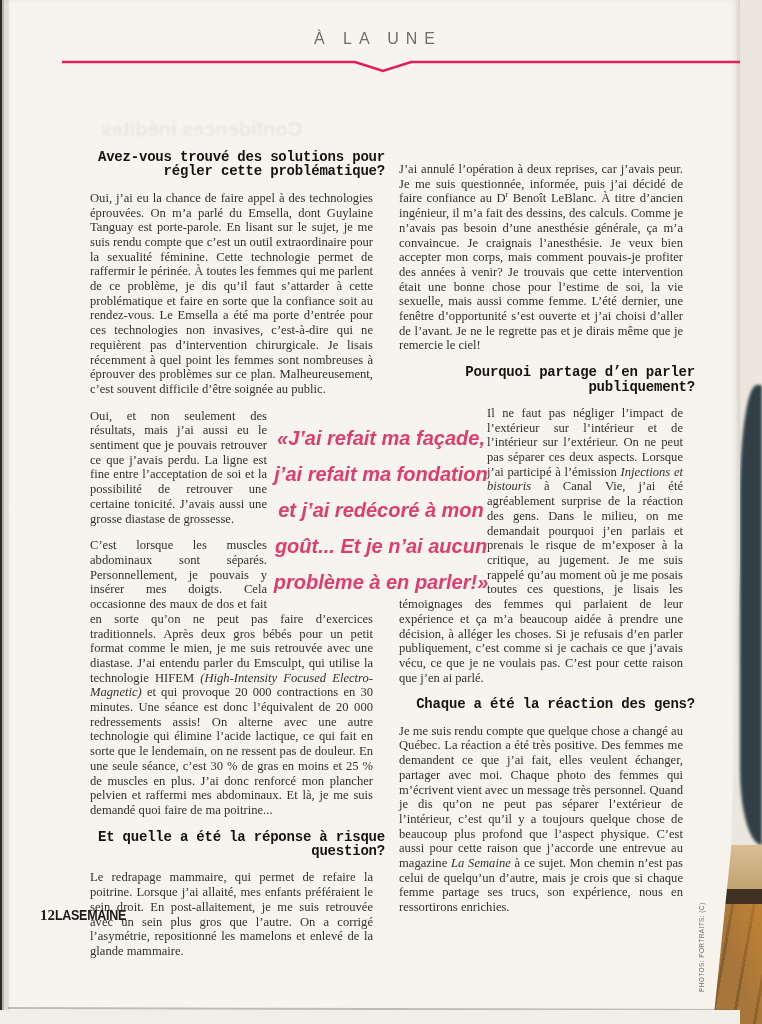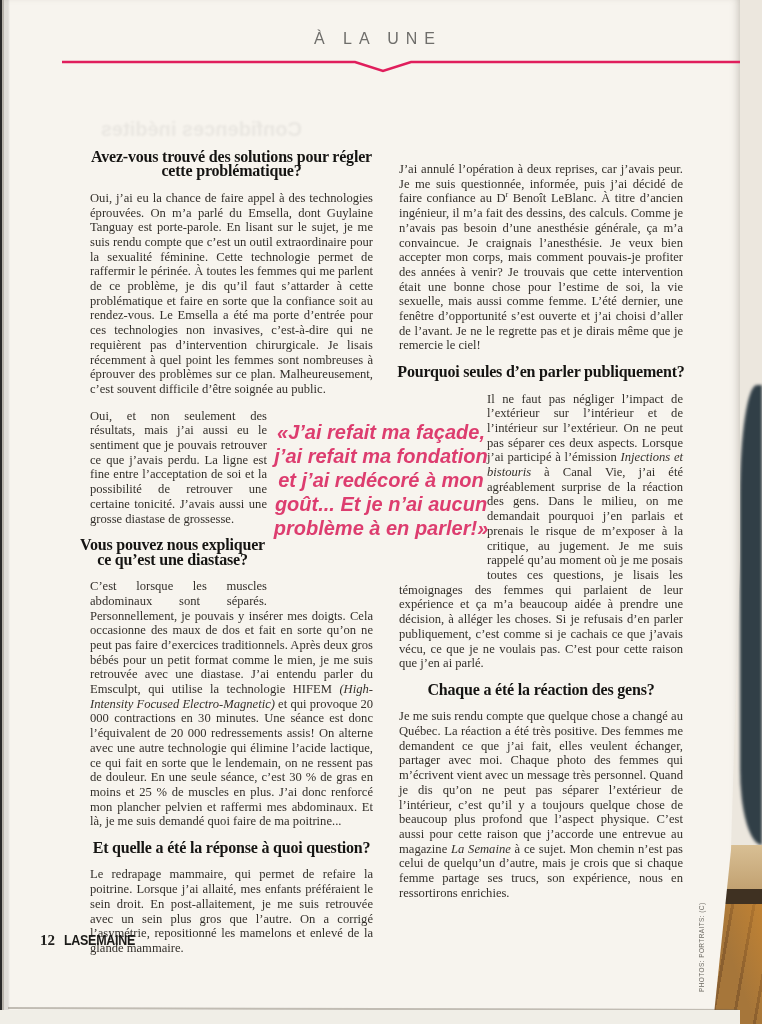--- a/index.html
+++ b/index.html
@@ -34,34 +34,34 @@
   
   .ghost{position:absolute;left:42px;top:118px;width:260px;
       font-family:"Liberation Sans",sans-serif;font-weight:800;font-size:20px;color:#3a3a3a;
       transform:scaleX(-1);opacity:.07;filter:blur(1px);}
 
   
   .col{position:absolute;top:150px;font-size:12.6px;line-height:14.7px;color:#34302b;}
   .col-left{left:78px;width:307px;}
   .col-right{left:387px;width:308px;}
   .col p{margin:12px;text-align:justify;}
-  .col h3{margin:0;font-family:Liberation Serif, serif;font-weight:700;font-size:16px;
-          line-height:14.4px;color:#151412;letter-spacing:-.2px;text-align:center;}
+  .col h3{margin:0;font-family:Liberation Mono, monospace;font-weight:700;font-size:14px;
+          line-height:14.4px;color:#151412;letter-spacing:-.2px;text-align:right;}
   .col em{}
   sup{font-size:8px;vertical-align:super;line-height:0;}
   .spacer-r{float:right;width:118px;height:196px;}
   .spacer-l{float:left;width:100px;height:192px;}
 
   
   .pull-quote{position:absolute;left:264px;top:420px;width:234px;text-align:center;
       font-family:"Liberation Sans",sans-serif;font-style:italic;font-weight:600;
-      font-size:20px;line-height:24px;color:#dd3d6f;}
+      font-size:20px;line-height:36px;color:#dd3d6f;}
 
   
-  .footer{position:absolute;left:40px;top:932px;display:flex;align-items:baseline;gap:9px;}
+  .footer{position:absolute;left:40px;top:907px;display:flex;align-items:baseline;}
   .page-number{font-family:"Liberation Serif",serif;font-weight:700;font-size:15px;color:#201f1d;}
   .magazine-name{font-family:"Liberation Sans",sans-serif;font-weight:900;font-size:12.5px;
       letter-spacing:-.3px;color:#1b1a18;transform:scaleY(1.15);transform-origin:bottom;}
 
   
   .photo-credit{position:absolute;left:698px;top:992px;transform:rotate(-90deg);transform-origin:0 0;
       font-family:"Liberation Sans",sans-serif;font-size:6.5px;letter-spacing:.4px;color:#6e6b64;white-space:nowrap;}
 </style>
 </head>
 <body>
@@ -87,29 +87,28 @@
   <div class="section-label">À LA UNE</div>
   <svg class="rule" viewBox="0 0 762 18" width="762" height="18">
     <polyline points="62,4 355,4 383,13 411,4 740,4" fill="none" stroke="#e01e5c" stroke-width="2.6"></polyline>
   </svg>
 
   <div class="col col-left">
     <h3>Avez-vous trouvé des solutions pour régler cette problématique?</h3>
     <p>Oui, j’ai eu la chance de faire appel à des technologies éprouvées. On m’a parlé du Emsella, dont Guylaine Tanguay est porte-parole. En lisant sur le sujet, je me suis rendu compte que c’est un outil extraordinaire pour la sexualité féminine. Cette technologie permet de raffermir le périnée. À toutes les femmes qui me parlent de ce problème, je dis qu’il faut s’attarder à cette problématique et faire en sorte que la confiance soit au rendez-vous. Le Emsella a été ma porte d’entrée pour ces technologies non invasives, c’est-à-dire qui ne requièrent pas d’intervention chirurgicale. Je lisais récemment à quel point les femmes sont nombreuses à éprouver des problèmes sur ce plan. Malheureusement, c’est souvent difficile d’être soignée au public.</p>
     <div class="spacer-r"></div>
     <p>Oui, et non seulement des résultats, mais j’ai aussi eu le sentiment que je pouvais retrouver ce que j’avais perdu. La ligne est fine entre l’acceptation de soi et la possibilité de retrouver une certaine tonicité. J’avais aussi une grosse diastase de grossesse.</p>
-    <h3>Vous pouvez nous expliquer ce qu’est une diastase?</h3>
     <p><span>C’est lorsque les muscles abdominaux sont séparés. Personnellement, je pouvais y insérer mes doigts. Cela occasionne des maux de dos et fait en sorte qu’on ne peut pas faire d’exercices traditionnels. Après deux gros bébés pour un petit format comme le mien, je me suis retrouvée avec une diastase. J’ai entendu parler du Emsculpt, qui utilise la technologie HIFEM </span><em>(High-Intensity Focused Electro-Magnetic)</em><span> et qui provoque 20 000 contractions en 30 minutes. Une séance est donc l’équivalent de 20 000 redressements assis! On alterne avec une autre technologie qui élimine l’acide lactique, ce qui fait en sorte que le lendemain, on ne ressent pas de douleur. En une seule séance, c’est 30 % de gras en moins et 25 % de muscles en plus. J’ai donc renforcé mon plancher pelvien et raffermi mes abdominaux. Et là, je me suis demandé quoi faire de ma poitrine...</span></p>
-    <h3>Et quelle a été la réponse à quoi question?</h3>
+    <h3>Et quelle a été la réponse à risque question?</h3>
     <p>Le redrapage mammaire, qui permet de refaire la poitrine. Lorsque j’ai allaité, mes enfants préféraient le sein droit. En post-allaitement, je me suis retrouvée avec un sein plus gros que l’autre. On a corrigé l’asymétrie, repositionné les mamelons et enlevé de la glande mammaire.</p>
   </div>
 
   <div class="col col-right">
     <p><span>J’ai annulé l’opération à deux reprises, car j’avais peur. Je me suis questionnée, informée, puis j’ai décidé de faire confiance au D</span><sup>r</sup><span> Benoît LeBlanc. À titre d’ancien ingénieur, il m’a fait des dessins, des calculs. Comme je n’avais pas besoin d’une anesthésie générale, ça m’a convaincue. Je craignais l’anesthésie. Je veux bien accepter mon corps, mais comment pouvais-je profiter des années à venir? Je trouvais que cette intervention était une bonne chose pour l’estime de soi, la vie sexuelle, mais aussi comme femme. L’été dernier, une fenêtre d’opportunité s’est ouverte et j’ai choisi d’aller de l’avant. Je ne le regrette pas et je dirais même que je remercie le ciel!</span></p>
-    <h3>Pourquoi seules d’en parler publiquement?</h3>
+    <h3>Pourquoi partage d’en parler publiquement?</h3>
     <div class="spacer-l"></div>
     <p><span>Il ne faut pas négliger l’impact de l’extérieur sur l’intérieur et de l’intérieur sur l’extérieur. On ne peut pas séparer ces deux aspects. Lorsque j’ai participé à l’émission </span><em>Injections et bistouris</em><span> à Canal Vie, j’ai été agréablement surprise de la réaction des gens. Dans le milieu, on me demandait pourquoi j’en parlais et prenais le risque de m’exposer à la critique, au jugement. Je me suis rappelé qu’au moment où je me posais toutes ces questions, je lisais les témoignages des femmes qui parlaient de leur expérience et ça m’a beaucoup aidée à prendre une décision, à alléger les choses. Si je refusais d’en parler publiquement, c’est comme si je cachais ce que j’avais vécu, ce que je ne voulais pas. C’est pour cette raison que j’en ai parlé.</span></p>
     <h3>Chaque a été la réaction des gens?</h3>
     <p><span>Je me suis rendu compte que quelque chose a changé au Québec. La réaction a été très positive. Des femmes me demandent ce que j’ai fait, elles veulent échanger, partager avec moi. Chaque photo des femmes qui m’écrivent vient avec un message très personnel. Quand je dis qu’on ne peut pas séparer l’extérieur de l’intérieur, c’est qu’il y a toujours quelque chose de beaucoup plus profond que l’aspect physique. C’est aussi pour cette raison que j’accorde une entrevue au magazine </span><em>La Semaine</em><span> à ce sujet. Mon chemin n’est pas celui de quelqu’un d’autre, mais je crois que si chaque femme partage ses trucs, son expérience, nous en ressortirons enrichies.</span></p>
   </div>
 
   <div class="pull-quote">«J’ai refait ma façade, j’ai refait ma fondation et j’ai redécoré à mon goût... Et je n’ai aucun problème à en parler!»</div>
 
   <div class="footer">
     <span class="page-number">12</span>

